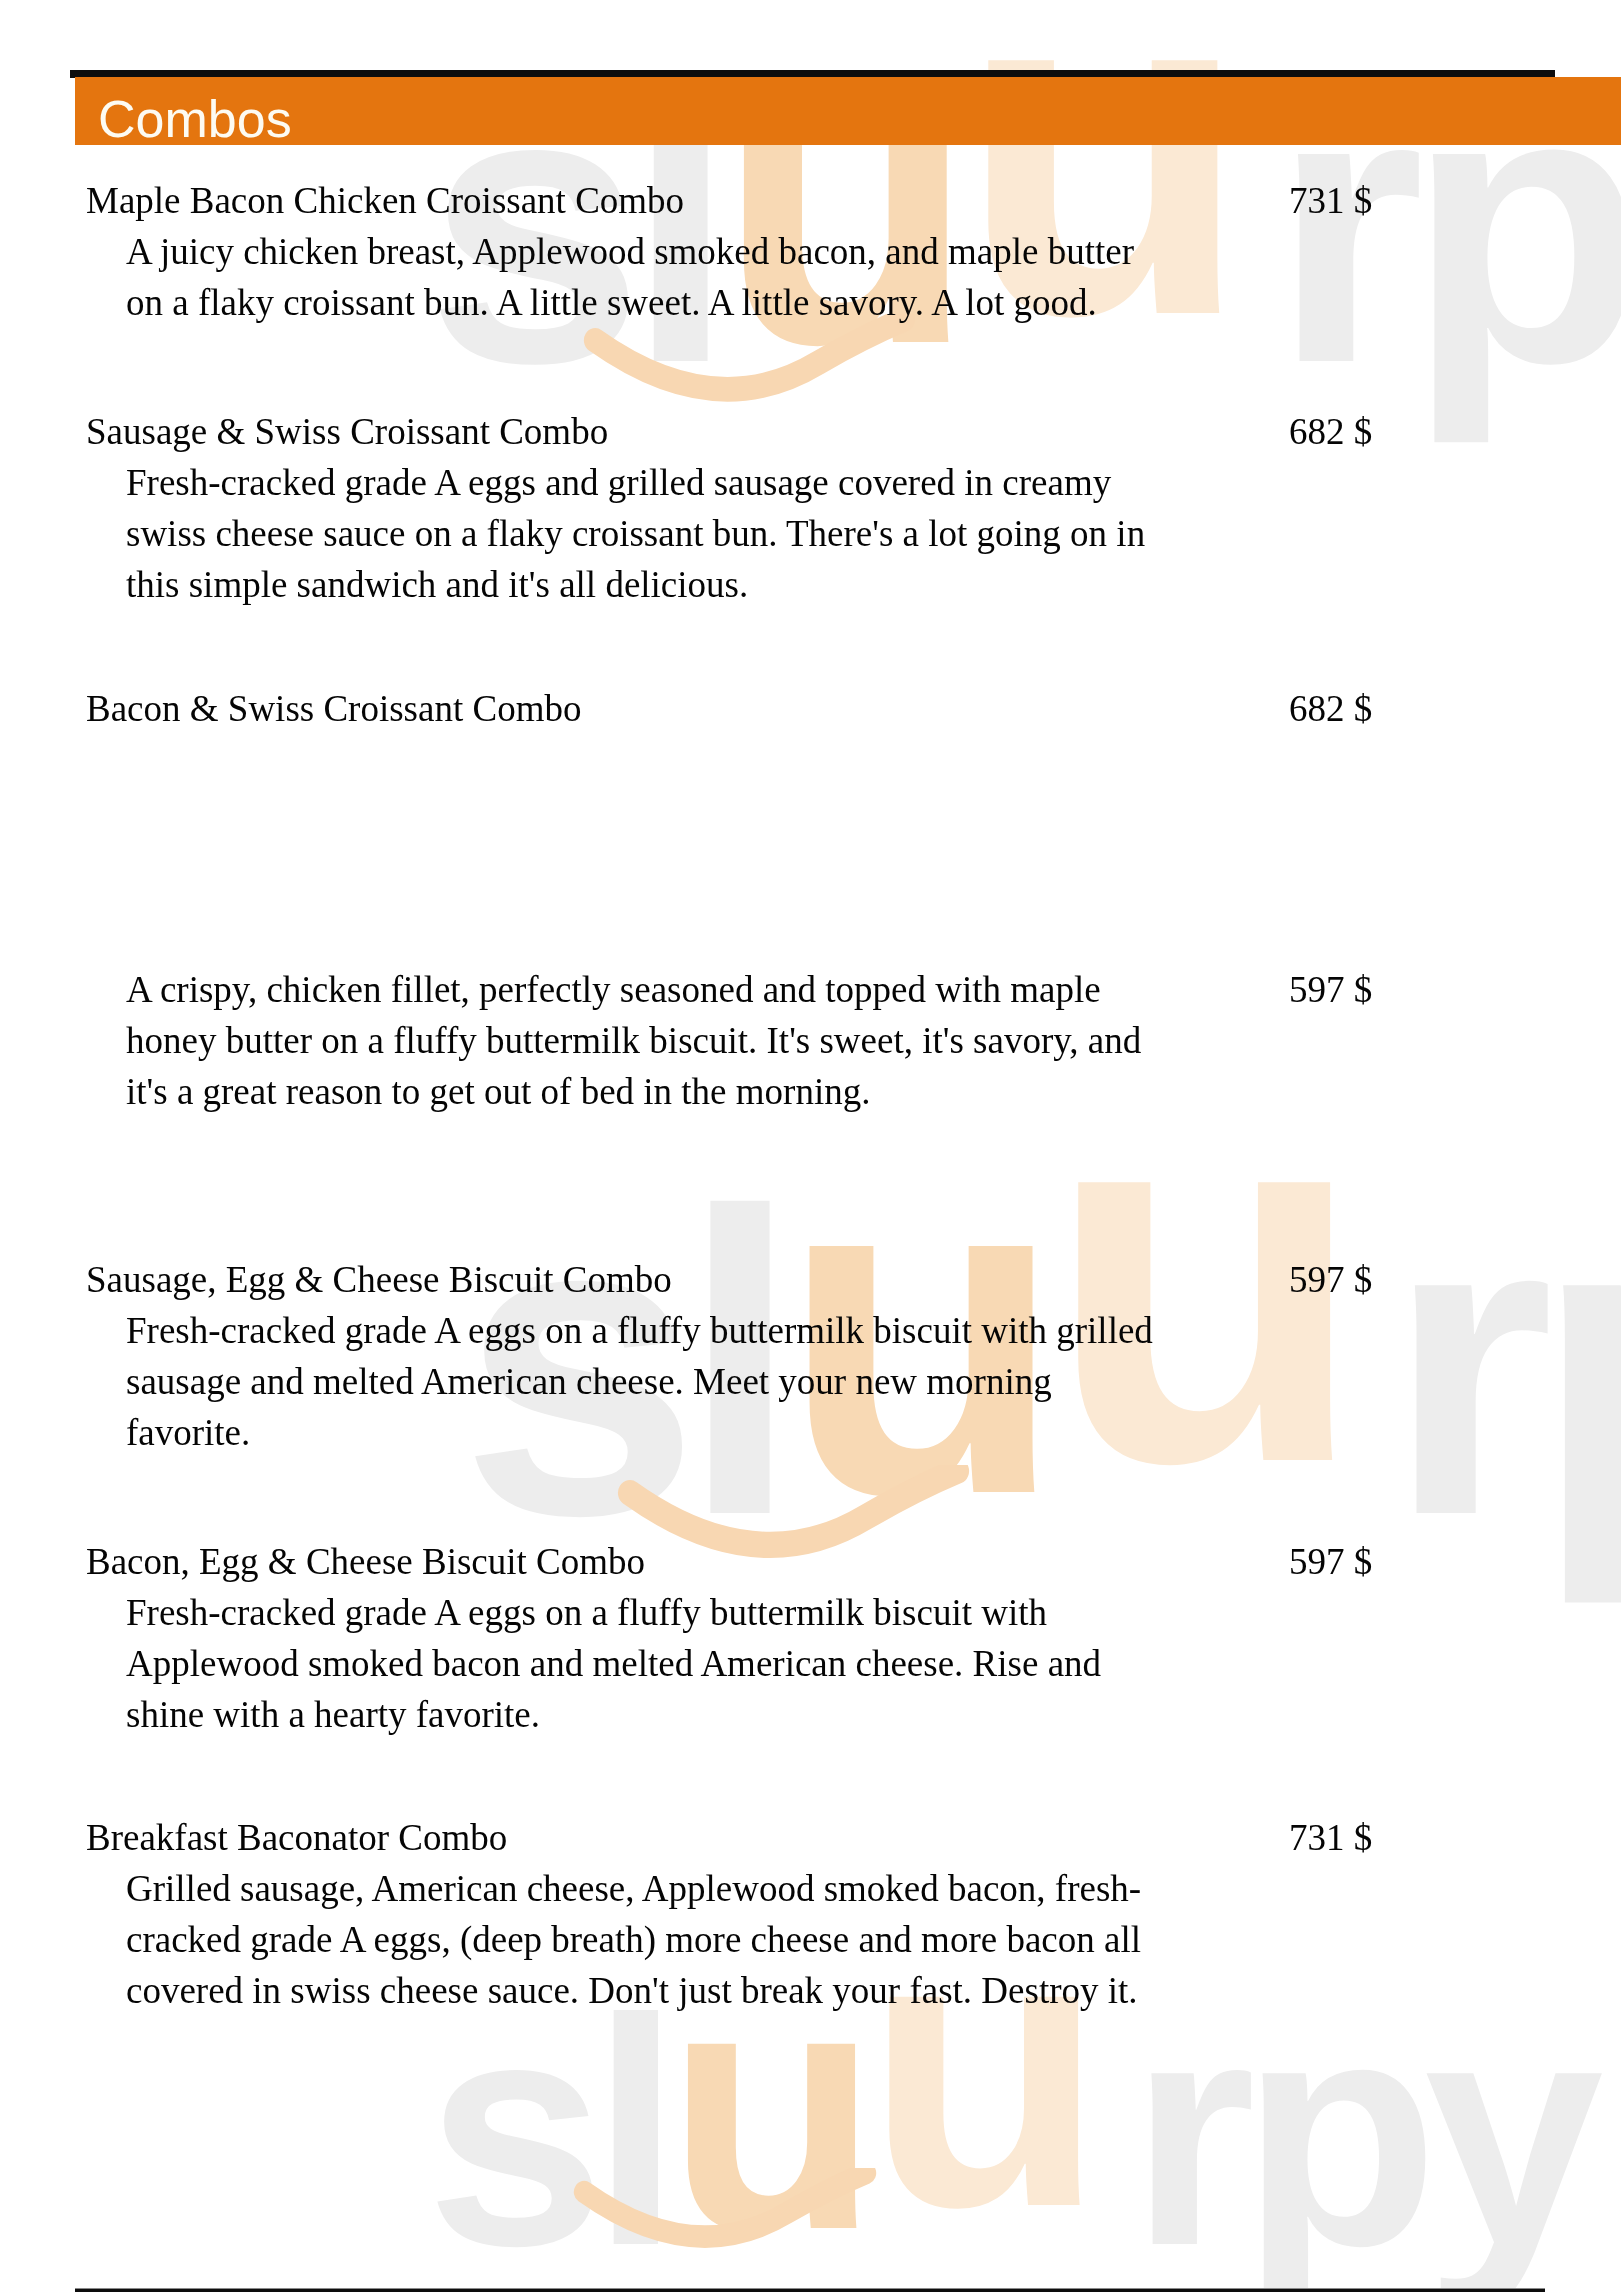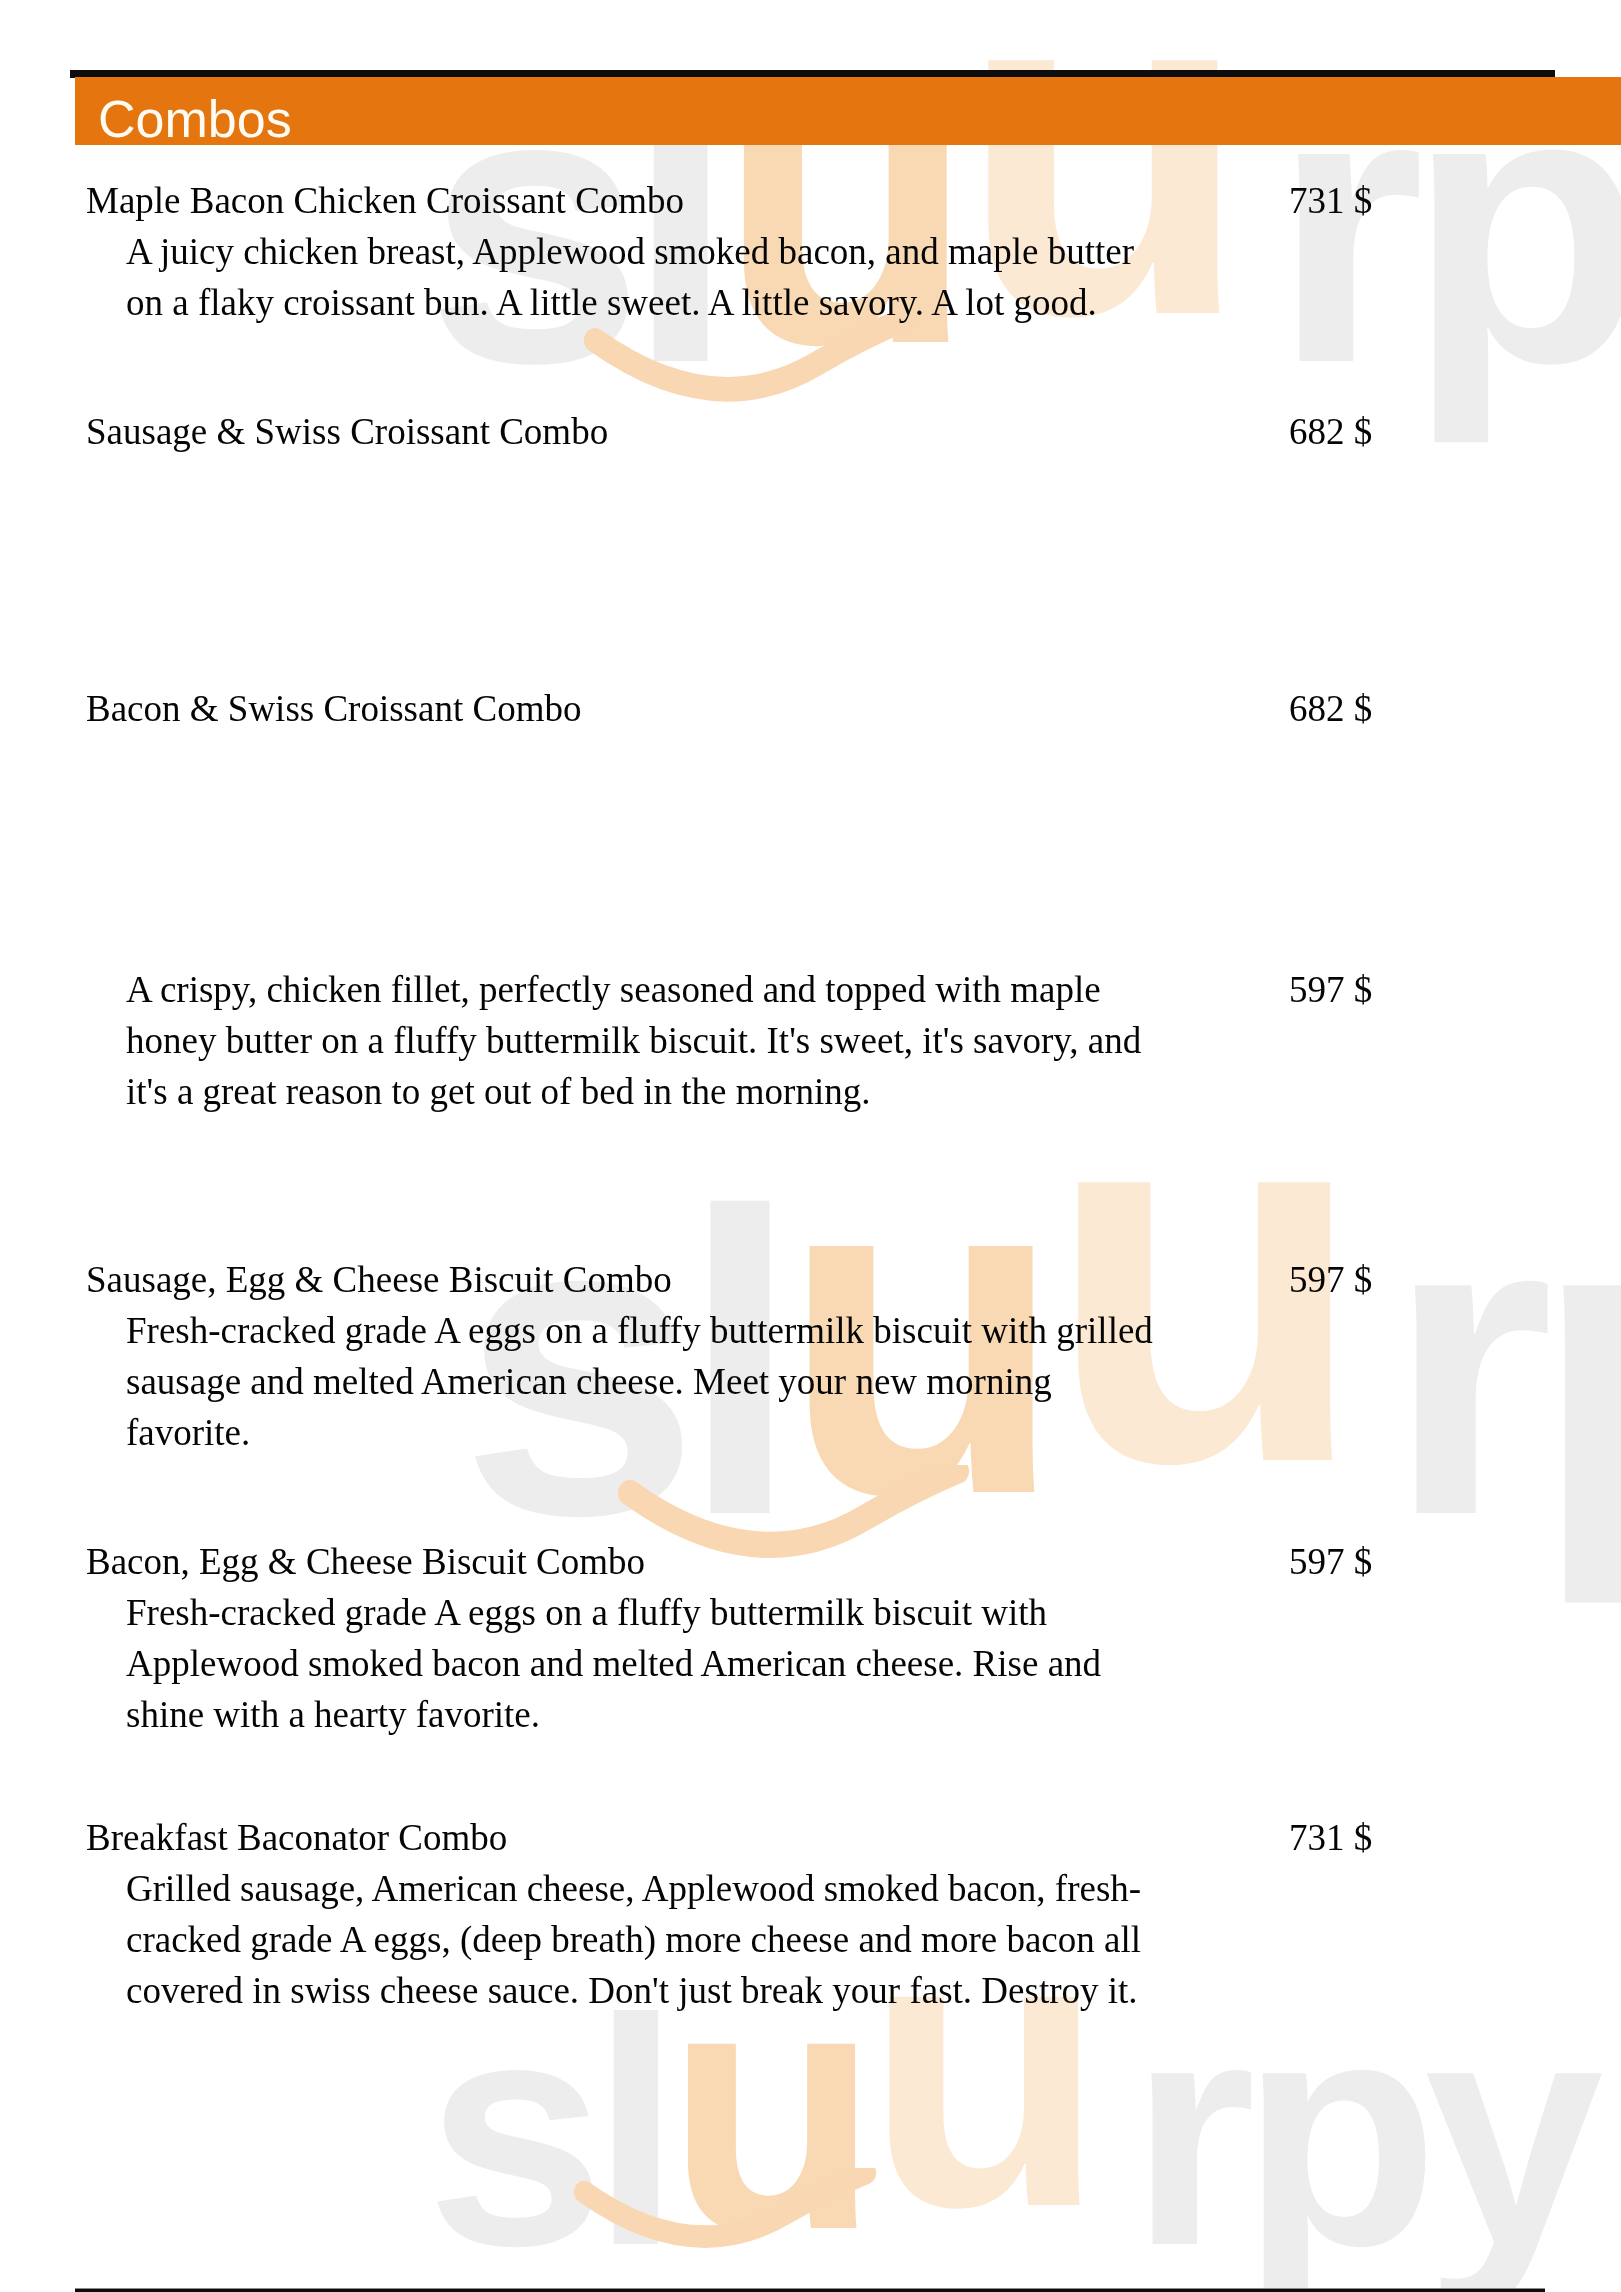--- a/index.html
+++ b/index.html
@@ -100,20 +100,23 @@
   <div class="menu-item" style="top:175px">
     <span class="item-name">Maple Bacon Chicken Croissant Combo</span>
     <span class="item-price">731 $</span>
     <span class="item-desc">A juicy chicken breast, Applewood smoked bacon, and maple butter
 on a flaky croissant bun. A little sweet. A little savory. A lot good.</span>
   </div>
 
   <div class="menu-item" style="top:406px">
     <span class="item-name">Sausage &amp; Swiss Croissant Combo</span>
     <span class="item-price">682 $</span>
+    <span class="item-desc">Fresh-cracked grade A eggs and grilled sausage covered in creamy
+swiss cheese sauce on a flaky croissant bun. There's a lot going on in
+this simple sandwich and it's all delicious.</span>
   </div>
 
   <div class="menu-item" style="top:683px">
     <span class="item-name">Bacon &amp; Swiss Croissant Combo</span>
     <span class="item-price">682 $</span>
   </div>
 
   <div class="menu-item" style="top:964px">
     <span class="item-price">597 $</span>
     <span class="item-desc">A crispy, chicken fillet, perfectly seasoned and topped with maple

